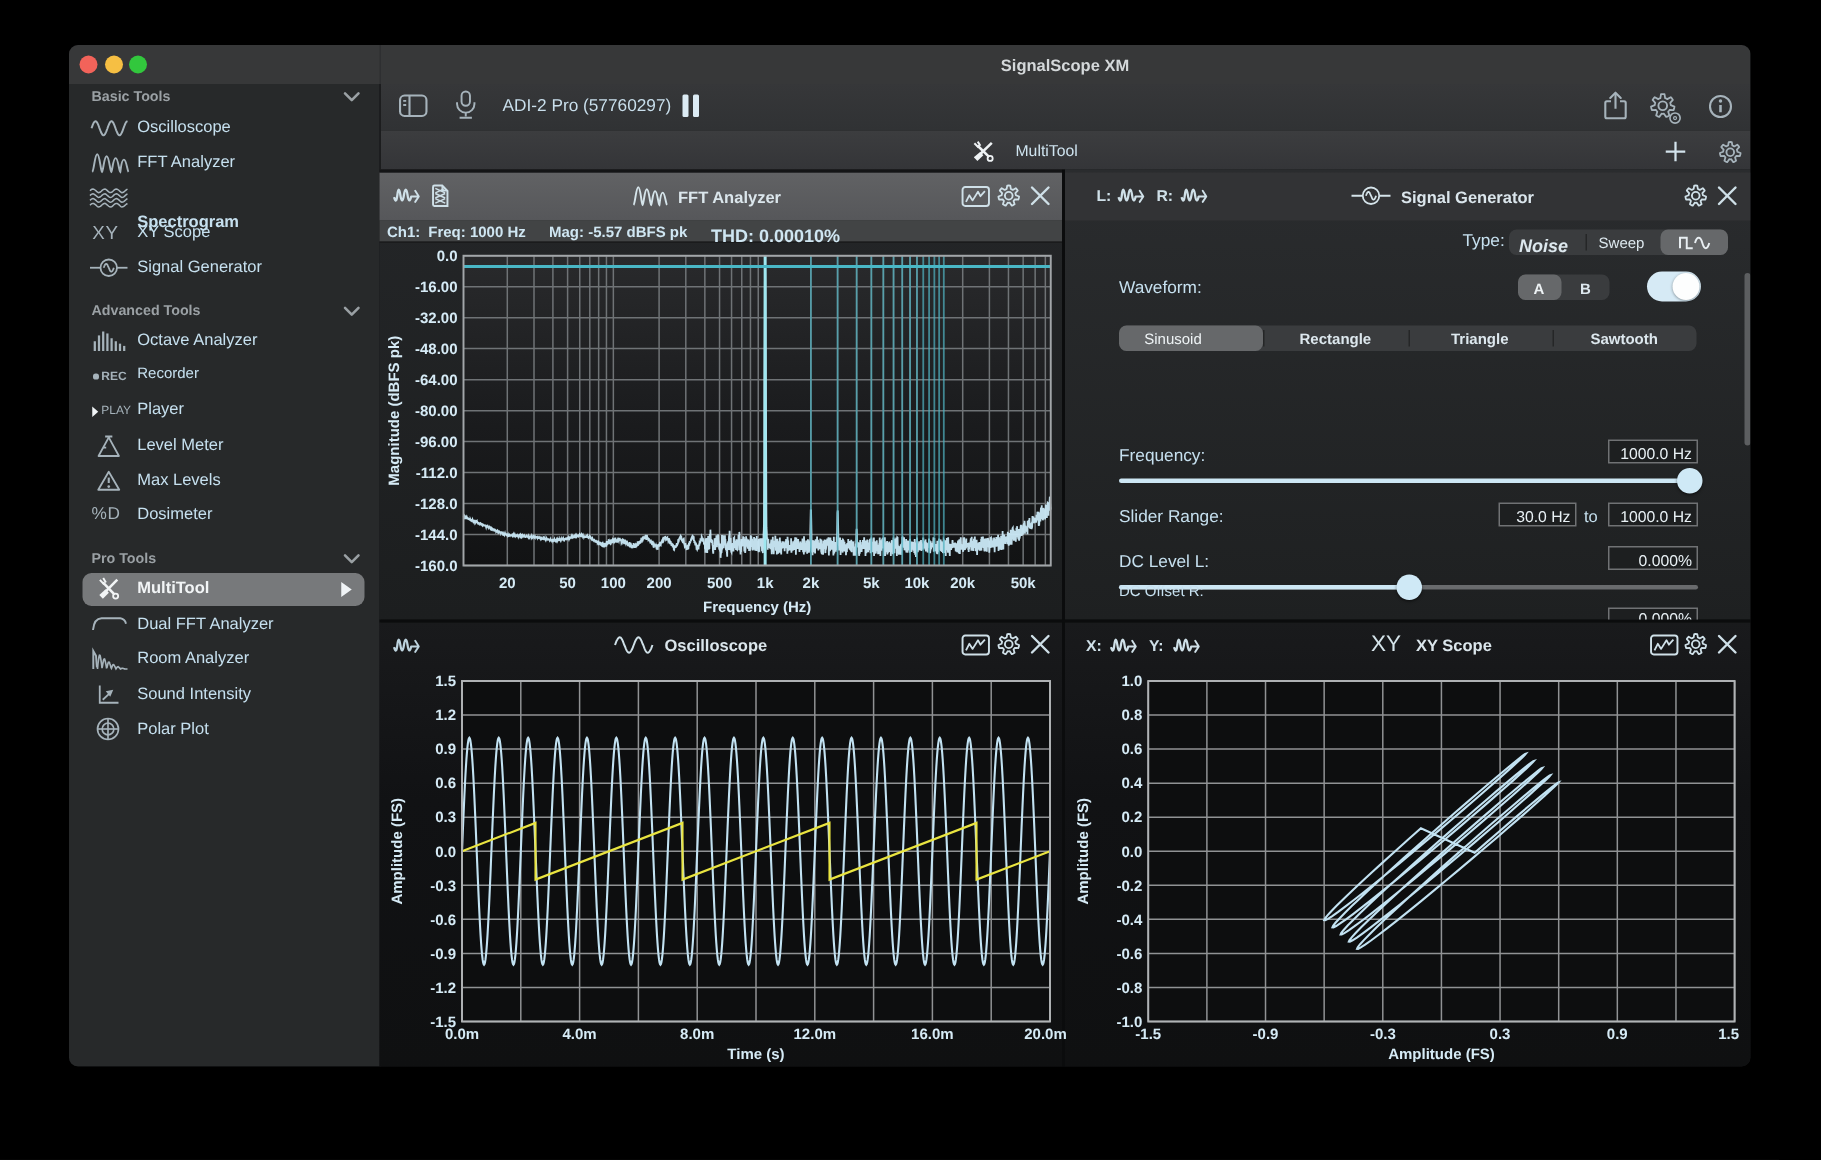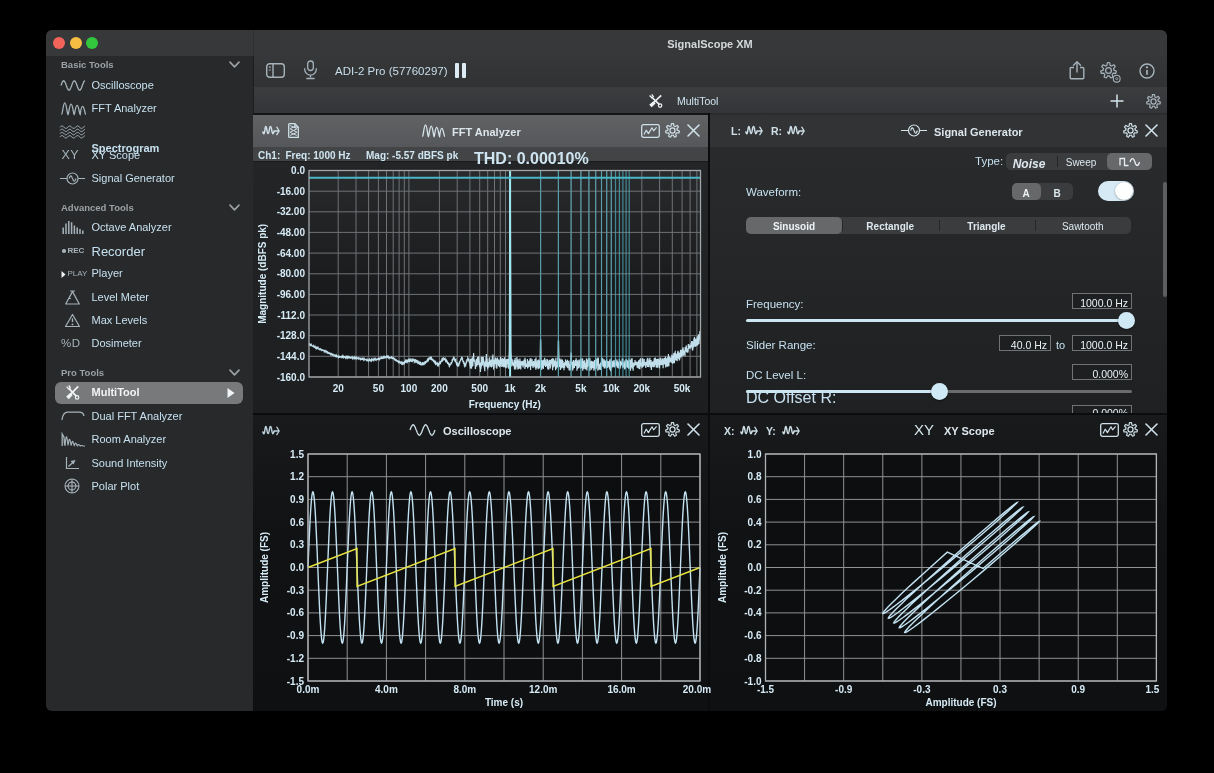--- a/index.html
+++ b/index.html
@@ -50,21 +50,21 @@
     <svg style="position:absolute;left:16px;top:190.3px;overflow:visible" width="22" height="14">
       <line x1="1.2" y1="14" x2="1.2" y2="7.5" stroke="#a6b3bb" stroke-width="1.5"></line>
       <line x1="4.0" y1="14" x2="4.0" y2="3.6" stroke="#a6b3bb" stroke-width="1.5"></line>
       <line x1="6.8" y1="14" x2="6.8" y2="1.0" stroke="#a6b3bb" stroke-width="1.5"></line>
       <line x1="9.6" y1="14" x2="9.6" y2="2.3" stroke="#a6b3bb" stroke-width="1.5"></line>
       <line x1="12.4" y1="14" x2="12.4" y2="5.5" stroke="#a6b3bb" stroke-width="1.5"></line>
       <line x1="15.2" y1="14" x2="15.2" y2="7.5" stroke="#a6b3bb" stroke-width="1.5"></line>
       <line x1="18.0" y1="14" x2="18.0" y2="9.1" stroke="#a6b3bb" stroke-width="1.5"></line>
       <line x1="20.8" y1="14" x2="20.8" y2="10.6" stroke="#a6b3bb" stroke-width="1.5"></line>
     </svg>
-    <div style="position:absolute;left:45.5px;top:214.1px;font-size:13px;color:#c6e0ef;font-weight:normal;white-space:nowrap;letter-spacing:0px;">Recorder</div>
+    <div style="position:absolute;left:45.5px;top:214.1px;font-size:10px;color:#c6e0ef;font-weight:normal;white-space:nowrap;letter-spacing:0px;">Recorder</div>
     <div style="position:absolute;left:16px;top:219.1px;width:3.5px;height:3.5px;border-radius:50%;background:#a6b3bb"></div>
     <div style="position:absolute;left:21.5px;top:215.6px;font-size:8px;color:#a6b3bb;font-weight:bold;white-space:nowrap;letter-spacing:0px;">REC</div>
     <div style="position:absolute;left:45.5px;top:237.39999999999998px;font-size:11px;color:#c6e0ef;font-weight:normal;white-space:nowrap;letter-spacing:0px;">Player</div>
     <svg style="position:absolute;left:15px;top:240.89999999999998px;overflow:visible" width="5" height="7">
       <path d="M0.5,0 L4.5,3.5 L0.5,7 Z" fill="#f0f4f6"></path>
     </svg>
     <div style="position:absolute;left:21.5px;top:238.89999999999998px;font-size:8px;color:#a6b3bb;font-weight:normal;white-space:nowrap;letter-spacing:0px;">PLAY</div>
     <div style="position:absolute;left:45.5px;top:260.7px;font-size:11px;color:#c6e0ef;font-weight:normal;white-space:nowrap;letter-spacing:0px;">Level Meter</div>
     <svg style="position:absolute;left:18px;top:259.7px;overflow:visible" width="17" height="15">
       <path d="M6.1,1 L10.9,1 M8.5,1.6 L15.3,14 L1.7,14 Z" fill="none" stroke="#a6b3bb" stroke-width="1.2" stroke-linejoin="round"></path>
@@ -199,21 +199,21 @@
       <polygon points="7.50,0.60 8.53,0.68 8.89,2.98 9.55,3.24 10.16,3.60 12.19,2.44 12.89,3.20 13.48,4.05 11.90,5.77 12.11,6.45 12.21,7.15 14.38,8.02 14.23,9.04 13.92,10.02 11.59,9.86 11.19,10.45 10.71,10.96 11.39,13.20 10.49,13.72 9.53,14.09 8.20,12.17 7.50,12.22 6.80,12.17 5.47,14.09 4.51,13.72 3.61,13.20 4.29,10.96 3.81,10.45 3.41,9.86 1.08,10.02 0.77,9.04 0.62,8.02 2.79,7.15 2.89,6.45 3.10,5.77 1.52,4.05 2.11,3.20 2.81,2.44 4.84,3.60 5.45,3.24 6.11,2.98 6.47,0.68 7.50,0.60" fill="none" stroke="#cfe0e8" stroke-width="1.19" stroke-linejoin="round"></polygon>
       <circle cx="7.5" cy="7.5" r="2.55" fill="none" stroke="#cfe0e8" stroke-width="1.26"></circle>
     </svg>
     <svg style="position:absolute;left:641px;top:94px;overflow:visible" width="13" height="13">
       <line x1="1" y1="1" x2="12" y2="12" stroke="#cfe0e8" stroke-width="1.6" stroke-linecap="round"></line>
       <line x1="12" y1="1" x2="1" y2="12" stroke="#cfe0e8" stroke-width="1.6" stroke-linecap="round"></line>
     </svg>
     <div style="position:absolute;left:212px;top:120px;font-size:10px;color:#cfe6f2;font-weight:bold;white-space:nowrap;letter-spacing:0px;">Ch1:</div>
     <div style="position:absolute;left:239.5px;top:120px;font-size:10px;color:#cfe6f2;font-weight:bold;white-space:nowrap;letter-spacing:0px;">Freq: 1000 Hz</div>
     <div style="position:absolute;left:320px;top:120px;font-size:10px;color:#cfe6f2;font-weight:bold;white-space:nowrap;letter-spacing:0px;">Mag: -5.57 dBFS pk</div>
-    <div style="position:absolute;left:428px;top:120px;font-size:16px;color:#cfe6f2;font-weight:bold;white-space:nowrap;letter-spacing:0px;">THD: 0.00010%</div>
+    <div style="position:absolute;left:428px;top:120px;font-size:12px;color:#cfe6f2;font-weight:bold;white-space:nowrap;letter-spacing:0px;">THD: 0.00010%</div>
     <svg style="position:absolute;left:207px;top:117px;overflow:visible" width="455" height="266">
       <defs>
         <linearGradient id="fftbg" x1="0" y1="0" x2="0" y2="1">
           <stop offset="0" stop-color="#292a2c"></stop>
           <stop offset="0.55" stop-color="#1a1b1d"></stop>
           <stop offset="1" stop-color="#121314"></stop>
         </linearGradient>
       </defs>
       <rect x="56" y="23.5" width="391.5" height="206.5" fill="url(#fftbg)"></rect>
       <line x1="56" y1="23.5" x2="447.5" y2="23.5" stroke="#6f7376" stroke-width="1"></line>
@@ -344,42 +344,42 @@
       <div style="position:absolute;left:302px;top:36px;width:29px;height:17px;background:#66686a;border-radius:5px"></div>
       <div style="position:absolute;left:316px;top:40.5px;font-size:10px;color:#eef3f5;font-weight:bold;white-space:nowrap;letter-spacing:0px;transform:translateX(-50%);">A</div>
       <div style="position:absolute;left:347px;top:40.5px;font-size:10px;color:#dde8ee;font-weight:bold;white-space:nowrap;letter-spacing:0px;transform:translateX(-50%);">B</div>
       <div style="position:absolute;left:388px;top:34px;width:36px;height:20px;background:#d6eaf5;border-radius:10px"></div>
       <div style="position:absolute;left:405px;top:35px;width:18px;height:18px;background:#fdfefe;border-radius:50%;box-shadow:0 0.5px 2px rgba(0,0,0,0.4)"></div>
       <div style="position:absolute;left:36px;top:69.5px;width:385px;height:17px;background:#3a3c3e;border-radius:5px"></div>
       <div style="position:absolute;left:36px;top:69.5px;width:96px;height:17px;background:#66686a;border-radius:5px"></div>
       <div style="position:absolute;left:132.25px;top:72.5px;width:1px;height:11px;background:#252627"></div>
       <div style="position:absolute;left:228.5px;top:72.5px;width:1px;height:11px;background:#252627"></div>
       <div style="position:absolute;left:324.75px;top:72.5px;width:1px;height:11px;background:#252627"></div>
-      <div style="position:absolute;left:84.0px;top:73.5px;font-size:10px;color:#eef3f5;font-weight:bold;white-space:nowrap;letter-spacing:0px;transform:translateX(-50%);">Sinusoid</div>
+      <div style="position:absolute;left:72px;top:73.5px;font-size:10px;color:#eef3f5;font-weight:normal;white-space:nowrap;letter-spacing:0px;transform:translateX(-50%);">Sinusoid</div>
       <div style="position:absolute;left:180.25px;top:73.5px;font-size:10px;color:#dde8ee;font-weight:bold;white-space:nowrap;letter-spacing:0px;transform:translateX(-50%);">Rectangle</div>
       <div style="position:absolute;left:276.5px;top:73.5px;font-size:10px;color:#dde8ee;font-weight:bold;white-space:nowrap;letter-spacing:0px;transform:translateX(-50%);">Triangle</div>
-      <div style="position:absolute;left:372.75px;top:73.5px;font-size:10px;color:#dde8ee;font-weight:normal;white-space:nowrap;letter-spacing:0px;transform:translateX(-50%);">Sawtooth</div>
+      <div style="position:absolute;left:372.75px;top:73.5px;font-size:10px;color:#dde8ee;font-weight:bold;white-space:nowrap;letter-spacing:0px;transform:translateX(-50%);">Sawtooth</div>
       <div style="position:absolute;left:36px;top:150.5px;font-size:11.5px;color:#c6e0ef;font-weight:normal;white-space:nowrap;letter-spacing:0px;">Frequency:</div>
       <div style="position:absolute;left:362px;top:146px;width:60px;height:16px;background:#1d1f20;border:1px solid #707274"></div>
       <div style="position:absolute;left:418px;top:149.5px;font-size:10.5px;color:#e9f1f5;font-weight:normal;white-space:nowrap;letter-spacing:0px;transform:translateX(-100%);">1000.0 Hz</div>
       <div style="position:absolute;left:36px;top:172px;width:386px;height:3px;background:#cde7f4;border-radius:2px"></div>
       <div style="position:absolute;left:407.5px;top:165px;width:17px;height:17px;background:#cfe9f6;border-radius:50%;box-shadow:0 1px 2px rgba(0,0,0,0.5)"></div>
       <div style="position:absolute;left:36px;top:191.5px;font-size:11.5px;color:#c6e0ef;font-weight:normal;white-space:nowrap;letter-spacing:0px;">Slider Range:</div>
       <div style="position:absolute;left:289px;top:188px;width:52px;height:16px;background:#1d1f20;border:1px solid #707274"></div>
-      <div style="position:absolute;left:337px;top:191.5px;font-size:10.5px;color:#e9f1f5;font-weight:normal;white-space:nowrap;letter-spacing:0px;transform:translateX(-100%);">40.0 Hz</div>
+      <div style="position:absolute;left:337px;top:191.5px;font-size:10.5px;color:#e9f1f5;font-weight:normal;white-space:nowrap;letter-spacing:0px;transform:translateX(-100%);">30.0 Hz</div>
       <div style="position:absolute;left:346px;top:192px;font-size:11px;color:#c6e0ef;font-weight:normal;white-space:nowrap;letter-spacing:0px;">to</div>
       <div style="position:absolute;left:362px;top:188px;width:60px;height:16px;background:#1d1f20;border:1px solid #707274"></div>
       <div style="position:absolute;left:418px;top:191.5px;font-size:10.5px;color:#e9f1f5;font-weight:normal;white-space:nowrap;letter-spacing:0px;transform:translateX(-100%);">1000.0 Hz</div>
       <div style="position:absolute;left:36px;top:221.5px;font-size:11.5px;color:#c6e0ef;font-weight:normal;white-space:nowrap;letter-spacing:0px;">DC Level L:</div>
       <div style="position:absolute;left:362px;top:217px;width:60px;height:16px;background:#1d1f20;border:1px solid #707274"></div>
       <div style="position:absolute;left:418px;top:220.5px;font-size:10.5px;color:#e9f1f5;font-weight:normal;white-space:nowrap;letter-spacing:0px;transform:translateX(-100%);">0.000%</div>
       <div style="position:absolute;left:36px;top:242.5px;width:386px;height:3px;background:#696b6d;border-radius:2px"></div>
       <div style="position:absolute;left:36px;top:242.5px;width:193px;height:3px;background:#cde7f4;border-radius:2px"></div>
       <div style="position:absolute;left:220.5px;top:235.5px;width:17px;height:17px;background:#cfe9f6;border-radius:50%;box-shadow:0 1px 2px rgba(0,0,0,0.5)"></div>
-      <div style="position:absolute;left:36px;top:242px;font-size:16px;color:#c6e0ef;font-weight:normal;white-space:nowrap;letter-spacing:0px;">DC Offset R:</div>
+      <div style="position:absolute;left:36px;top:242px;font-size:10px;color:#c6e0ef;font-weight:normal;white-space:nowrap;letter-spacing:0px;">DC Offset R:</div>
       <div style="position:absolute;left:362px;top:258px;width:60px;height:16px;background:#1d1f20;border:1px solid #707274"></div>
       <div style="position:absolute;left:418px;top:260px;font-size:10.5px;color:#e9f1f5;font-weight:normal;white-space:nowrap;letter-spacing:0px;transform:translateX(-100%);">0.000%</div>
       <div style="position:absolute;left:452.5px;top:35px;width:4px;height:115px;background:#5c5e60;border-radius:2px"></div>
     </div>
     <svg style="position:absolute;left:216px;top:394px;overflow:visible" width="19" height="12">
       <path d="M0.7,7.4 C1.7,11.0 2.4,10.2 2.9,6.0 C3.4,1.2 4.2,1.2 4.9,6.0 C5.6,10.8 6.6,10.8 7.3,6.0 C8.0,1.2 9.0,1.2 9.7,6.0 C10.4,10.8 11.3,10.6 12.1,7.0" fill="none" stroke="#bdd3de" stroke-width="1.5"></path>
       <path d="M12.1,7.0 L16.8,7.0 M14.8,3.2 L17.2,7.0 L14.8,10.6" fill="none" stroke="#bdd3de" stroke-width="1.27" stroke-linecap="round" stroke-linejoin="round"></path>
     </svg>
     <svg style="position:absolute;left:364px;top:394px;overflow:visible" width="25" height="12">
       <polyline points="0.0,6.0 0.3,5.2 0.6,4.4 0.9,3.6 1.2,2.9 1.6,2.3 1.9,1.8 2.2,1.4 2.5,1.1 2.8,0.9 3.1,0.8 3.4,0.9 3.8,1.1 4.1,1.4 4.4,1.8 4.7,2.3 5.0,2.9 5.3,3.6 5.6,4.4 5.9,5.2 6.2,6.0 6.6,6.8 6.9,7.6 7.2,8.4 7.5,9.1 7.8,9.7 8.1,10.2 8.4,10.6 8.8,10.9 9.1,11.1 9.4,11.2 9.7,11.1 10.0,10.9 10.3,10.6 10.6,10.2 10.9,9.7 11.2,9.1 11.6,8.4 11.9,7.6 12.2,6.8 12.5,6.0 12.8,5.2 13.1,4.4 13.4,3.6 13.8,2.9 14.1,2.3 14.4,1.8 14.7,1.4 15.0,1.1 15.3,0.9 15.6,0.8 15.9,0.9 16.2,1.1 16.6,1.4 16.9,1.8 17.2,2.3 17.5,2.9 17.8,3.6 18.1,4.4 18.4,5.2 18.8,6.0 19.1,6.8 19.4,7.6 19.7,8.4 20.0,9.1 20.3,9.7 20.6,10.2 20.9,10.6 21.2,10.9 21.6,11.1 21.9,11.2 22.2,11.1 22.5,10.9 22.8,10.6 23.1,10.2 23.4,9.7 23.8,9.1 24.1,8.4 24.4,7.6 24.7,6.8 25.0,6.0" fill="none" stroke="#cfe0e8" stroke-width="1.3"></polyline>

